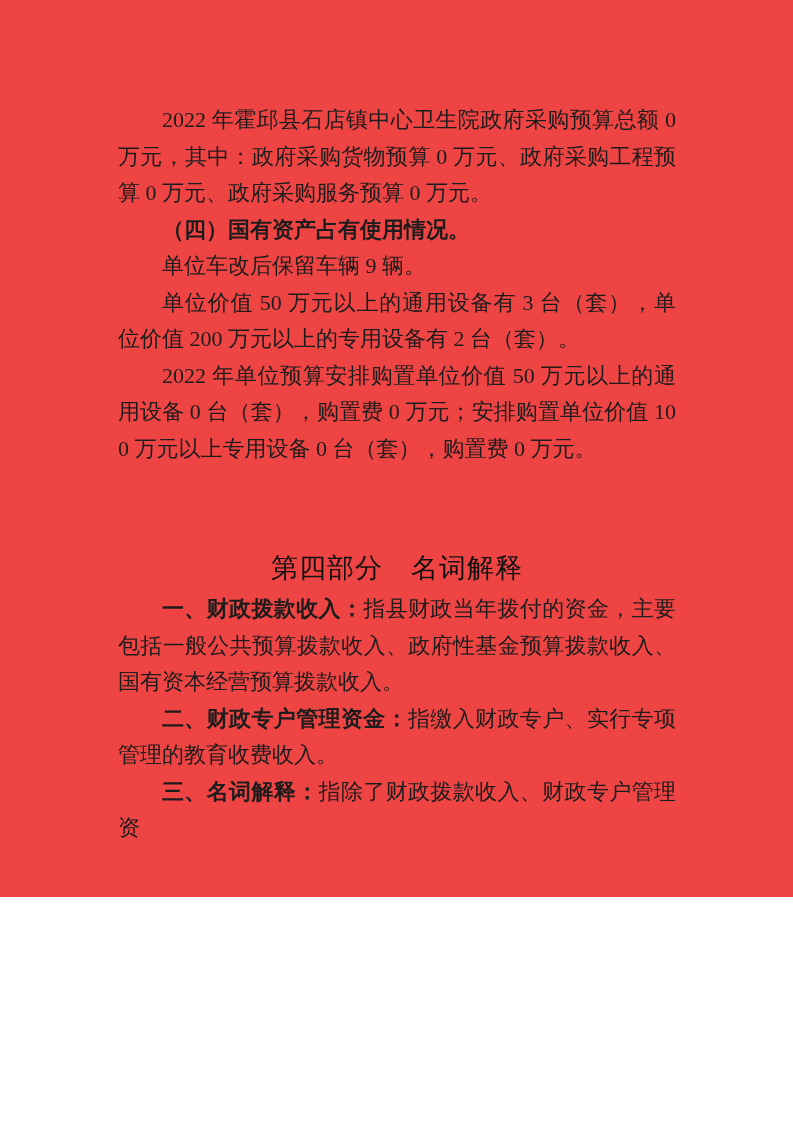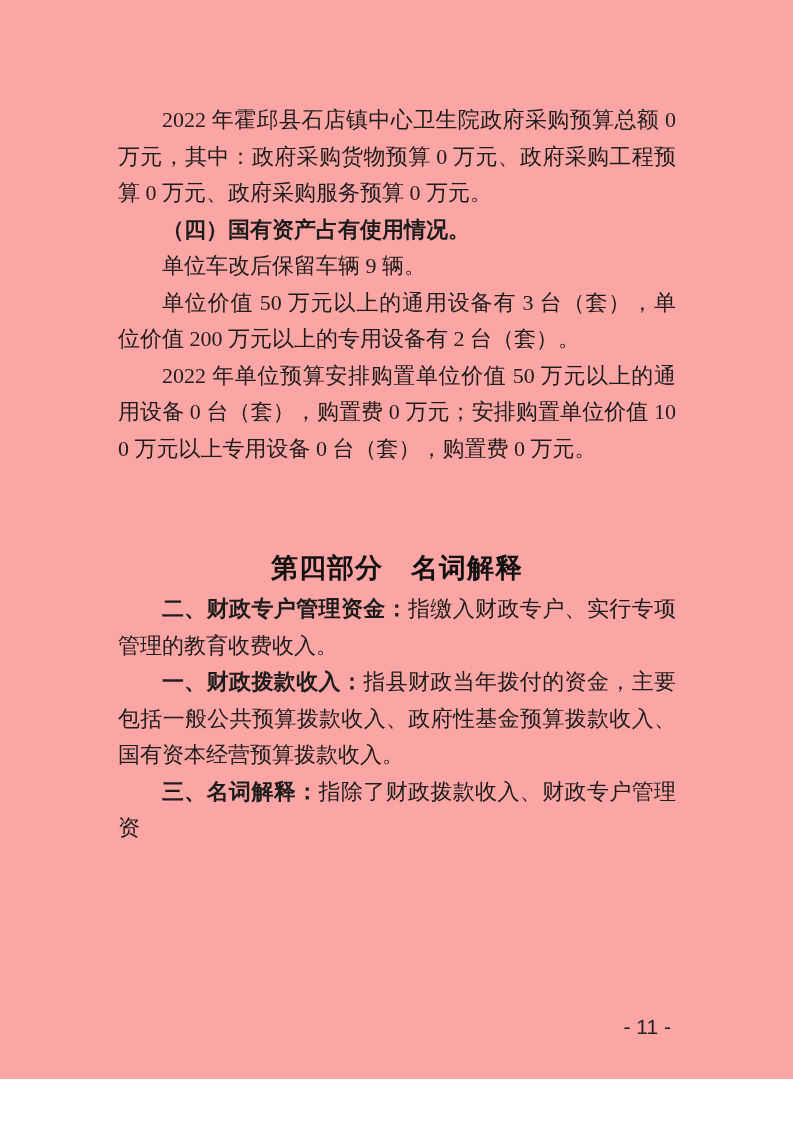--- a/index.html
+++ b/index.html
@@ -3,22 +3,22 @@
 <meta charset="utf-8">
 <style>
   html, body {
     margin: 0;
     padding: 0;
     background: #ffffff;
   }
   .page {
     position: relative;
     width: 793px;
-    height: 1079px;
-    background: #fca5a5;
+    height: 897px;
+    background: #ef4444;
     overflow: hidden;
     color: #1c1c1c;
     font-family: "Liberation Serif", "DejaVu Serif", serif;
   }
   .content {
     position: absolute;
     left: 118px;
     top: 102px;
     width: 558px;
   }
@@ -31,21 +31,21 @@
     word-break: break-all;
     font-family: "Liberation Serif", "DejaVu Serif", serif;
   }
   .lead {
     font-family: Liberation Serif, serif;
     font-weight: 700;
   }
   h2.section-heading {
     margin: 81px 0 3px 0;
     font-family: "Liberation Sans", "DejaVu Sans", sans-serif;
-    font-weight: 700;
+    font-weight: 400;
     font-size: 27px;
     line-height: 40px;
     text-align: center;
     letter-spacing: 1px;
     color: #111111;
   }
   .page-number {
     position: absolute;
     top: 1014px;
     right: 122px;
@@ -68,22 +68,22 @@
 
     <p class="body-para"><span class="lead"></span><span>单位车改后保留车辆 9 辆。</span></p>
 
     <p class="body-para"><span class="lead"></span><span>单位价值 50 万元以上的通用设备有 3 台（套），单位价值 200 万元以上的专用设备有 2 台（套）。</span></p>
 
 
     <p class="body-para"><span class="lead"></span><span>2022 年单位预算安排购置单位价值 50 万元以上的通用设备 0 台（套），购置费 0 万元；安排购置单位价值 100 万元以上专用设备 0 台（套），购置费 0 万元。</span></p>
 
     <h2 class="section-heading">第四部分　名词解释</h2>
 
+    <p class="body-para"><span class="lead">一、财政拨款收入：</span><span>指县财政当年拨付的资金，主要包括一般公共预算拨款收入、政府性基金预算拨款收入、国有资本经营预算拨款收入。</span></p>
+
     <p class="body-para"><span class="lead">二、财政专户管理资金：</span><span>指缴入财政专户、实行专项管理的教育收费收入。</span></p>
-
-    <p class="body-para"><span class="lead">一、财政拨款收入：</span><span>指县财政当年拨付的资金，主要包括一般公共预算拨款收入、政府性基金预算拨款收入、国有资本经营预算拨款收入。</span></p>
 
     <p class="body-para"><span class="lead">三、名词解释：</span><span>指除了财政拨款收入、财政专户管理资</span></p>
 
   </div>
 
   <div class="page-number">- 11 -</div>
 </div>
 
 </body></html>

